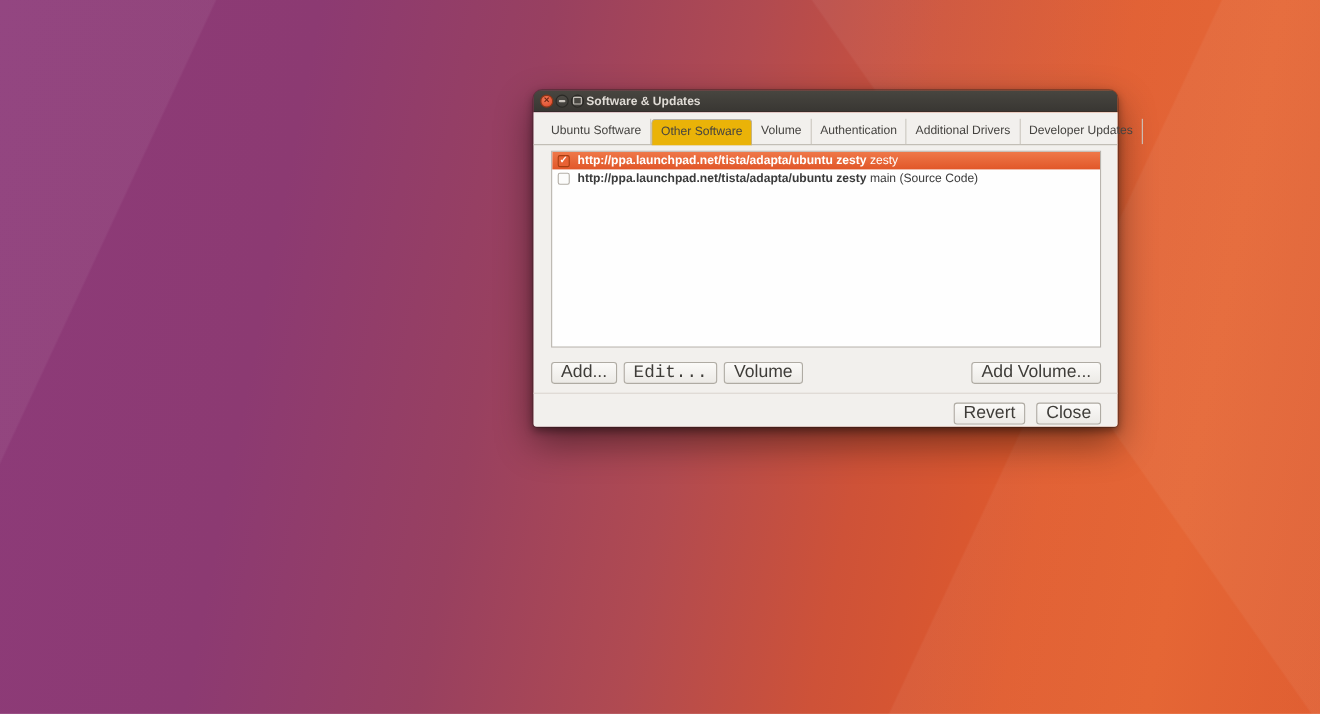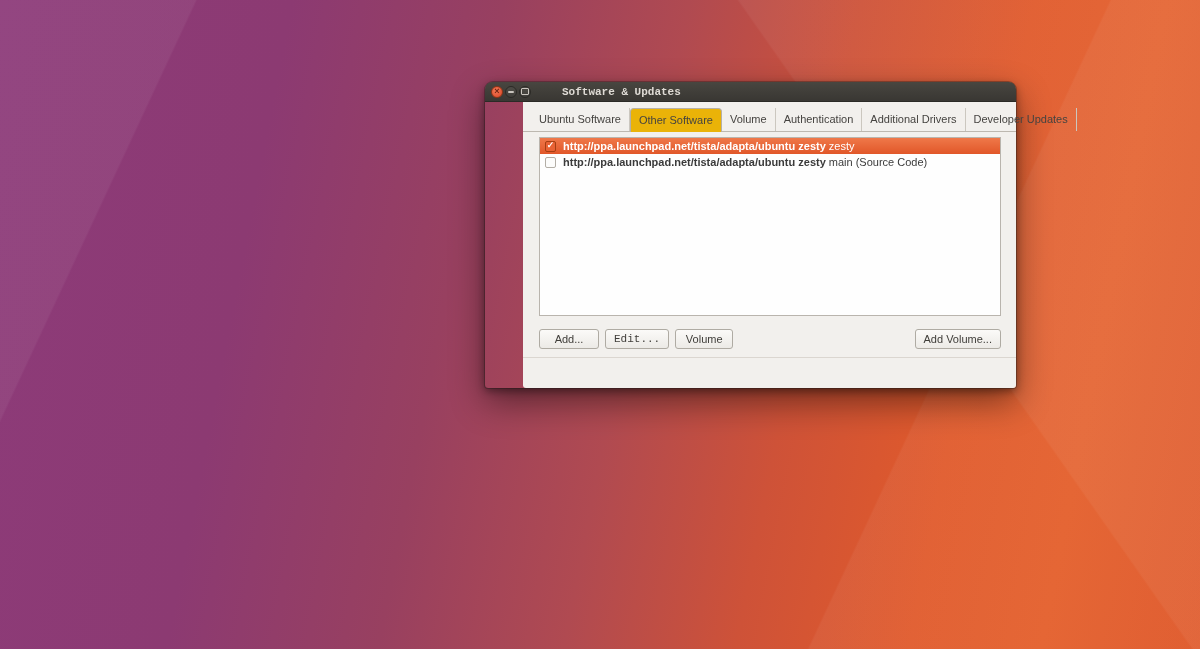--- a/index.html
+++ b/index.html
@@ -23,24 +23,24 @@
     border-bottom:1px solid #2B2A26;
     border-radius:7px 7px 0 0;box-sizing:border-box;
   }
   .wb{width:12px;height:12px;border-radius:50%;margin-right:2px;
       display:flex;align-items:center;justify-content:center;box-sizing:border-box;flex:none;}
   .wb.close{background:radial-gradient(circle at 40% 35%, #F37A55, #E25435 70%);border:1px solid #8E3517;}
   .wb.close .x{font-size:9px;line-height:9px;font-weight:bold;color:#6B2313;margin-top:-1px;}
   .wb.plain{background:linear-gradient(#4E4C46,#403E3A);border:1px solid #2B2A26;}
   .minline{width:6px;height:2px;background:#C9C5BE;border-radius:1px;}
   .maxsq{width:6px;height:5px;border:1px solid #C9C5BE;border-radius:1px;}
-  .title{font-size:11px;font-weight:bold;color:#DFDBD5;margin-left:29px;white-space:nowrap;font-family:Liberation Mono, monospace;}
+  .title{font-size:11px;font-weight:bold;color:#DFDBD5;margin-left:0;white-space:nowrap;}
   .winbody{
     height:286px;background:#F2F0ED;border-radius:0 0 3px 3px;box-sizing:border-box;
-    display:flex;flex-direction:column;margin-left:38px;
+    display:flex;flex-direction:column;
   }
   .tabs{
     display:flex;align-items:flex-end;padding:6px 8px 0 8px;
     border-bottom:1px solid #BDB8B0;flex:none;
   }
   .tab{
     font-size:11px;color:#454340;height:23px;line-height:23px;padding:0 8px;
     white-space:nowrap;box-sizing:border-box;
   }
   .tab.inactive{border-right:1px solid #CBC7BF;}
@@ -57,21 +57,21 @@
   .row.selected{background:linear-gradient(#EF7849,#E15729);color:#FFFFFF;}
   .row .url{font-weight:bold;white-space:nowrap;text-align:right;}
   .row .detail{margin-left:3px;white-space:nowrap;}
   .cb{width:11px;height:11px;border-radius:2px;margin-right:7px;flex:none;
       display:flex;align-items:center;justify-content:center;box-sizing:border-box;}
   .cb.unchecked{background:#FCFCFB;border:1px solid #B3AEA6;}
   .cb.checked{background:#E86234;border:1px solid #A63E12;}
   .cb.checked .tick{font-size:9px;line-height:9px;color:#FFFFFF;font-weight:bold;margin-top:-1px;}
   .btnrow{display:flex;gap:6px;margin:13px 15px 0 16px;flex:none;}
   .btn{
-    height:20px;padding:0 8px;font-size:11px;color:#3F3D39;
+    height:20px;padding:0 8px;font-size:16px;color:#3F3D39;
     background:linear-gradient(#FBFAF8,#ECEAE6);
     border:1px solid #AFABA3;border-radius:3px;
     display:inline-flex;align-items:center;justify-content:center;
     box-sizing:border-box;white-space:nowrap;flex:none;
   }
   .btn.add{min-width:60px;}
   .btn.edit{min-width:58px;font-family:Liberation Mono, monospace;}
   .btn.remove{min-width:58px;}
   .btn.addvol{margin-left:auto;min-width:84px;}
   .btn.revert{min-width:52px;}
@@ -123,14 +123,18 @@
 
     <div class="btnrow">
       <div class="btn add">Add...</div>
       <div class="btn edit">Edit...</div>
       <div class="btn remove">Volume</div>
       <div class="btn addvol">Add Volume...</div>
     </div>
 
     <div class="sep"></div>
 
+    <div class="footer">
+      <div class="btn revert">Revert</div>
+      <div class="btn close-btn">Close</div>
+    </div>
   </div>
 </div>
 
 </body></html>

